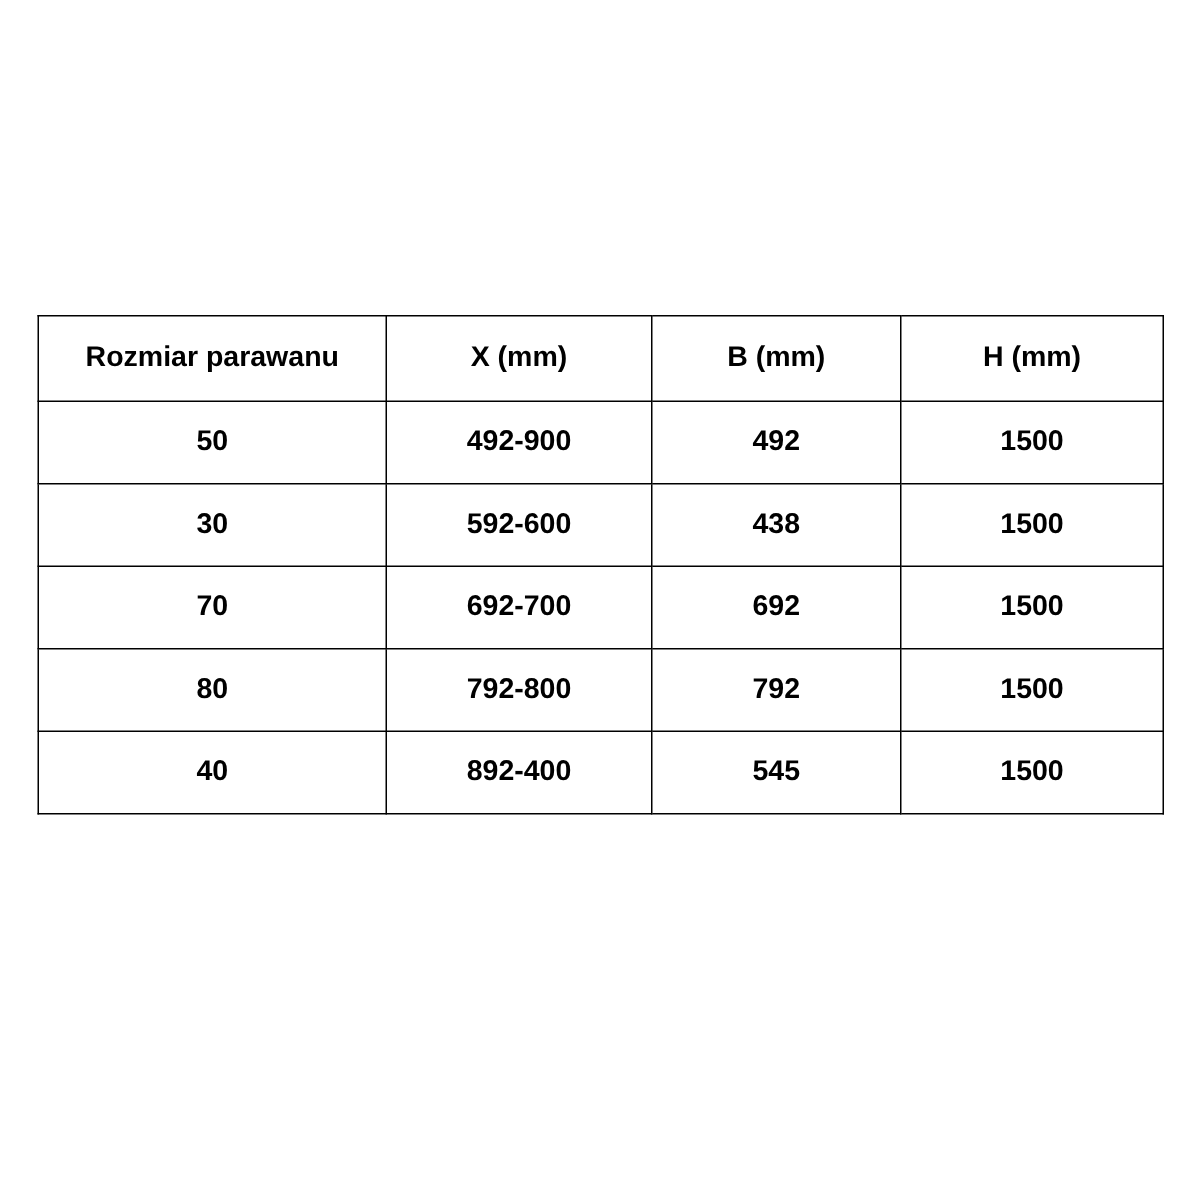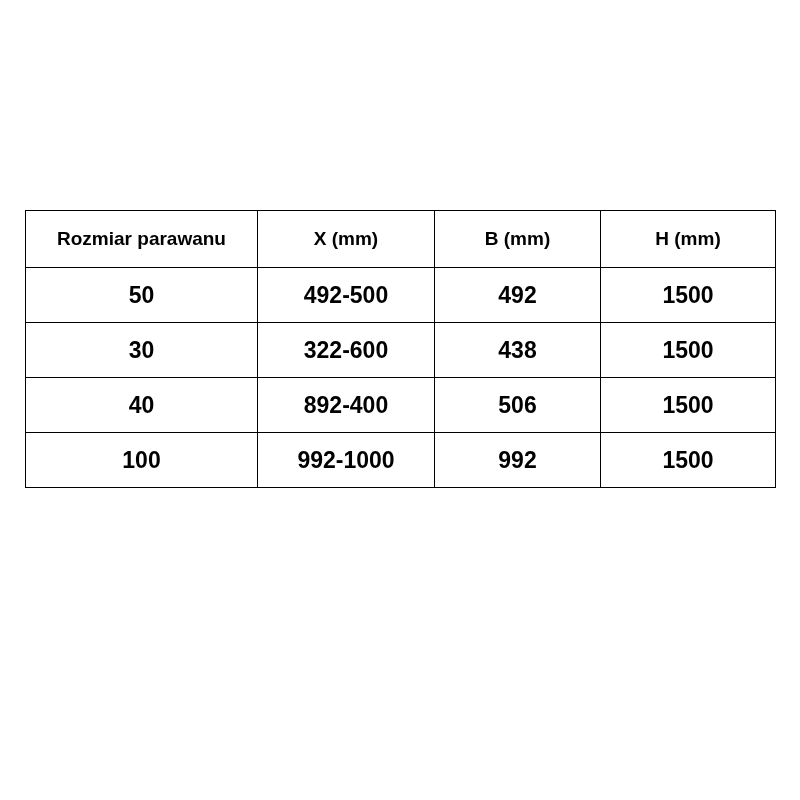--- a/index.html
+++ b/index.html
@@ -34,21 +34,21 @@
     font-weight: bold;
     color: #000000;
     padding: 0;
   }
   table.size-table thead th {
     height: 56px;
     font-size: 19px;
   }
   table.size-table tbody td {
     height: 54px;
-    font-size: 23px;
+    font-size: 19px;
   }
   col.c0 { width: 232px; }
   col.c1 { width: 177px; }
   col.c2 { width: 166px; }
   col.c3 { width: 175px; }
 </style>
 </head>
 <body>
 
 <div id="table-wrap">
@@ -63,37 +63,43 @@
       <tr>
         <th>Rozmiar parawanu</th>
         <th>X (mm)</th>
         <th>B (mm)</th>
         <th>H (mm)</th>
       </tr>
     </thead>
     <tbody>
       <tr>
         <td>50</td>
-        <td>492-500</td>
+        <td>492-900</td>
         <td>492</td>
         <td>1500</td>
       </tr>
       <tr>
         <td>30</td>
-        <td>322-600</td>
+        <td>592-600</td>
         <td>438</td>
+        <td>1500</td>
+      </tr>
+      <tr>
+        <td>70</td>
+        <td>692-700</td>
+        <td>692</td>
+        <td>1500</td>
+      </tr>
+      <tr>
+        <td>80</td>
+        <td>792-800</td>
+        <td>792</td>
         <td>1500</td>
       </tr>
       <tr>
         <td>40</td>
         <td>892-400</td>
-        <td>506</td>
-        <td>1500</td>
-      </tr>
-      <tr>
-        <td>100</td>
-        <td>992-1000</td>
-        <td>992</td>
+        <td>545</td>
         <td>1500</td>
       </tr>
     </tbody>
   </table>
 </div>
 
 </body></html>

